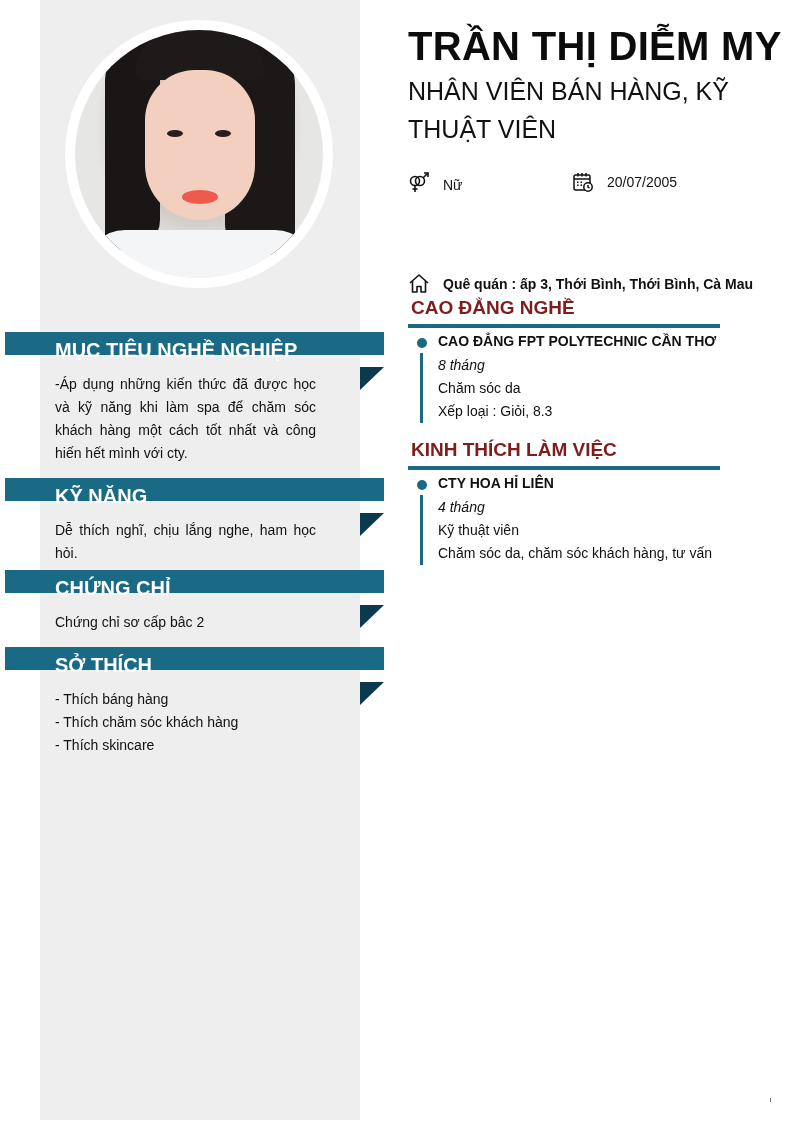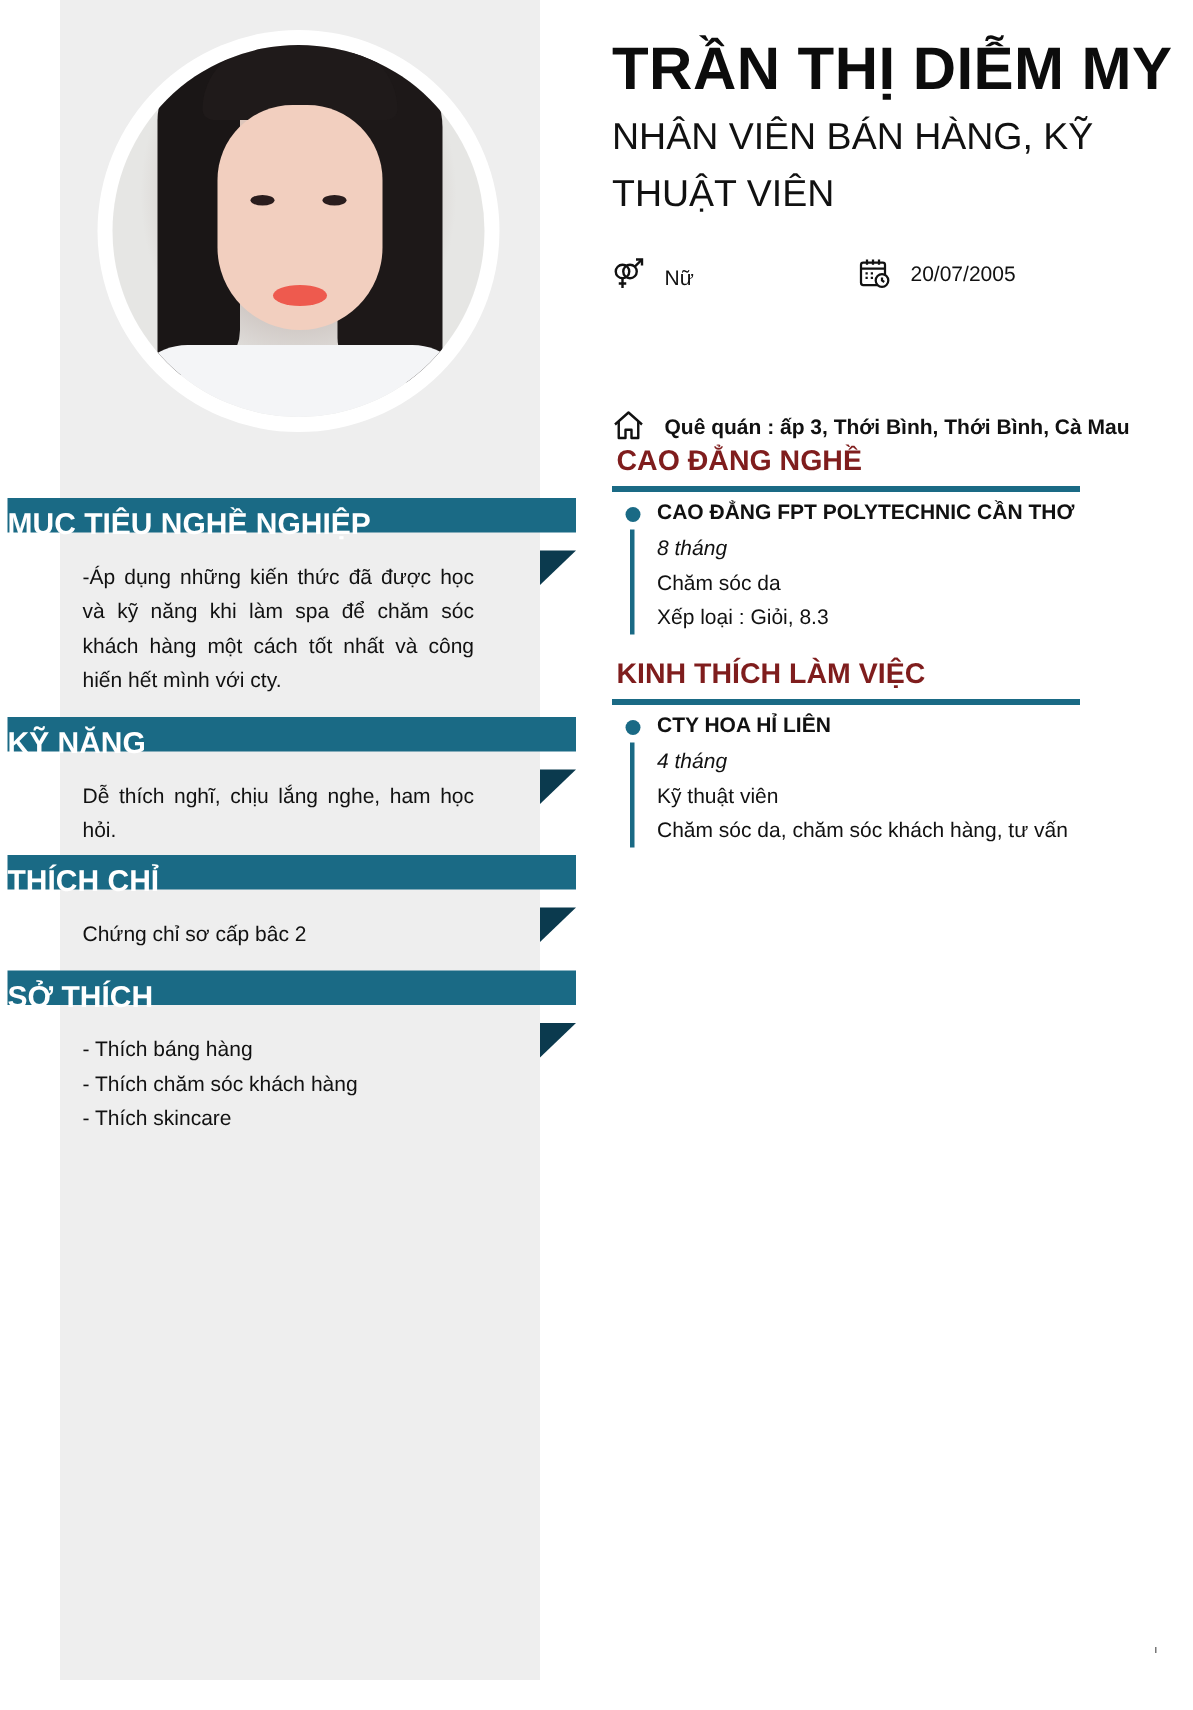--- a/index.html
+++ b/index.html
@@ -31,21 +31,21 @@
   .sec-title-r { position: absolute; left: 411px; font-size: 19px; font-weight: bold; color: #7f1d1d; white-space: nowrap; }
   .sec-line-r { position: absolute; left: 408px; width: 312px; height: 4px; background: #1a6a85; }
 
   .entry { position: absolute; left: 415px; }
   .entry .dot { position: absolute; left: 2px; top: 5px; width: 10px; height: 10px; border-radius: 50%; background: #1a6a85; }
   .entry .vline { position: absolute; left: 5px; width: 3px; background: #1a6a85; }
   .entry .etitle { position: absolute; left: 23px; top: 0; font-size: 14px; font-weight: bold; white-space: nowrap; }
   .entry .eline { position: absolute; left: 23px; font-size: 14px; white-space: nowrap; }
   .entry .italic { font-style: italic; }
 
-  .ribbon { position: absolute; left: 5px; width: 379px; height: 23px; background: #1a6a85; color: #fff; font-size: 20px; font-weight: bold; line-height: 36px; white-space: nowrap; }
+  .ribbon { position: absolute; left: 5px; width: 379px; height: 23px; background: #1a6a85; color: #fff; font-size: 20px; font-weight: bold; padding-left: 50px; line-height: 36px; white-space: nowrap; }
   .fold { position: absolute; left: 360px; width: 0; height: 0; border-top: 23px solid #0b3a4e; border-left: 24px solid transparent; }
   .fold { border-left: 0; border-right: 24px solid transparent; }
 
   .left-text { position: absolute; left: 55px; width: 261px; font-size: 14px; line-height: 23px; color: #111; text-align: justify; }
   .left-list { position: absolute; left: 55px; width: 261px; font-size: 14px; line-height: 23px; color: #111; }
 
   .page-mark { position: absolute; left: 770px; top: 1098px; width: 1px; height: 4px; background: #777; }
 </style>
 </head>
 <body>
@@ -133,21 +133,21 @@
 </div>
 
 <div class="ribbon" style="top:332px">MỤC TIÊU NGHỀ NGHIỆP</div>
 <div class="fold" style="top:367px"></div>
 <div class="left-text" style="top:373px">-Áp dụng những kiến thức đã được học và kỹ năng khi làm spa để chăm sóc khách hàng một cách tốt nhất và công hiến hết mình với cty.</div>
 
 <div class="ribbon" style="top:478px">KỸ NĂNG</div>
 <div class="fold" style="top:513px"></div>
 <div class="left-text" style="top:519px">Dễ thích nghĩ, chịu lắng nghe, ham học hỏi.</div>
 
-<div class="ribbon" style="top:570px">THÍCH CHỈ</div>
+<div class="ribbon" style="top:570px">CHỨNG CHỈ</div>
 <div class="fold" style="top:605px"></div>
 <div class="left-text" style="top:611px">Chứng chỉ sơ cấp bâc 2</div>
 
 <div class="ribbon" style="top:647px">SỞ THÍCH</div>
 <div class="fold" style="top:682px"></div>
 <div class="left-list" style="top:688px">
   <div>- Thích báng hàng</div>
   <div>- Thích chăm sóc khách hàng</div>
   <div>- Thích skincare</div>
 </div>

